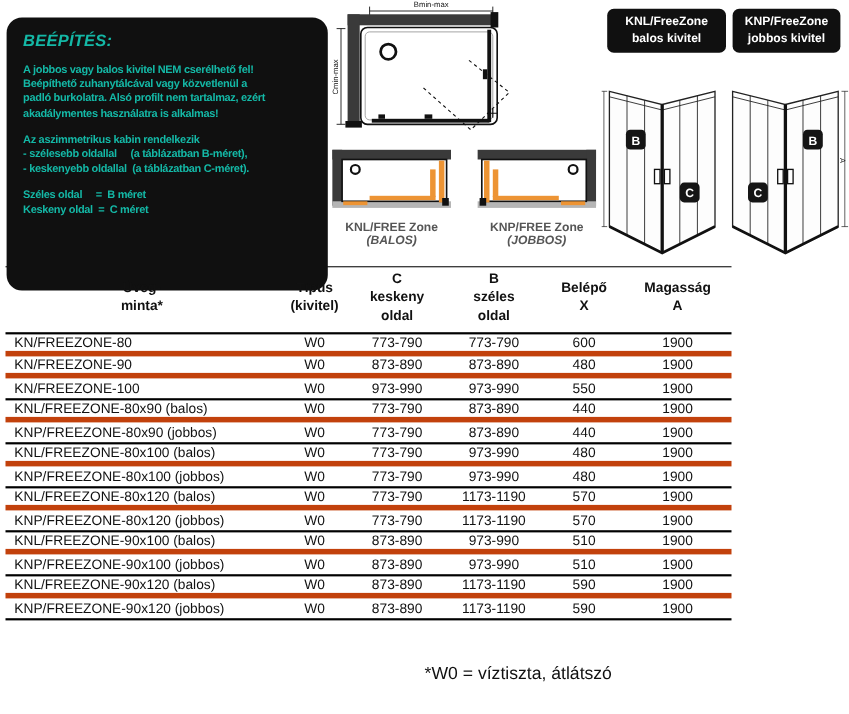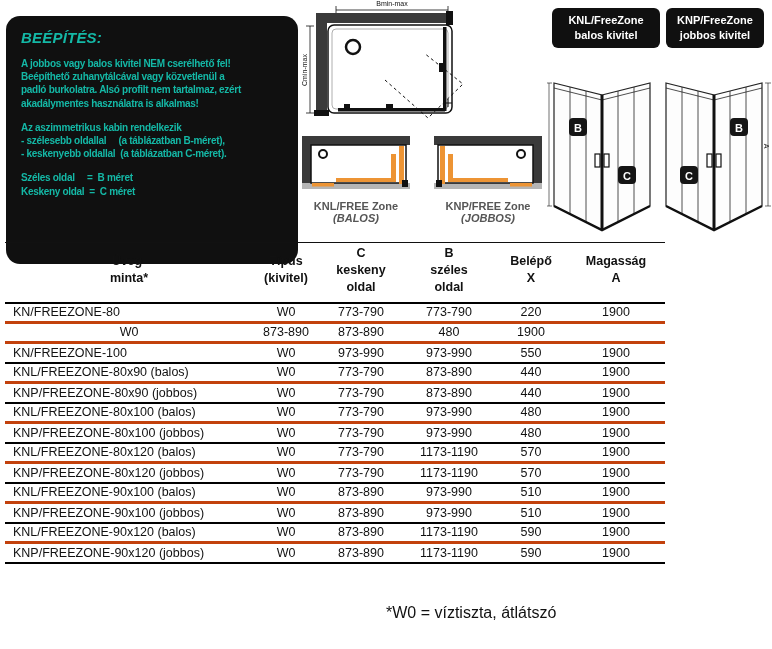--- a/index.html
+++ b/index.html
@@ -42,21 +42,21 @@
 
   
   .spec-table { position:absolute; left:5px; top:242px; width:660px; border-top:1.5px solid #111; }
   .cols { display:grid; grid-template-columns:248px 66px 84px 92px 72px 98px; }
   .span-row { position:relative; height:18px; }
   .span-label { position:absolute; left:314px; width:176px; text-align:center;
                 font-weight:bold; font-size:12.5px; padding-top:3px; }
   .hrow { border-bottom:2.5px solid #000; padding:2px 0 6px 0; }
   .hcell { display:flex; align-items:center; justify-content:center; text-align:center;
            font-weight:bold; font-size:12.5px; line-height:1.35; }
-  .trow { height:20px; border-bottom:3px solid #c2410c; }
+  .trow { height:20px; border-bottom:5px solid #c2410c; }
   .trow.group-end { border-bottom:2.5px solid #000; }
   .tcell { display:flex; align-items:center; justify-content:center; font-size:12.5px; }
   .tcell.first { justify-content:flex-start; padding-left:8px; }
   .footnote { position:absolute; left:386px; top:604px; font-size:16px; }
 </style>
 </head>
 <body>
 
 <div id="page">
 
@@ -209,24 +209,25 @@
 X</div>
       <div class="hcell prelines">Magasság
 A</div>
     </div>
     <div>
         <div class="trow cols">
           <div class="tcell first">KN/FREEZONE-80</div>
           <div class="tcell">W0</div>
           <div class="tcell">773-790</div>
           <div class="tcell">773-790</div>
-          <div class="tcell">220</div>
-          <div class="tcell">1900</div>
-        </div>
-        <div class="trow cols">
+          <div class="tcell">600</div>
+          <div class="tcell">1900</div>
+        </div>
+        <div class="trow cols">
+          <div class="tcell first">KN/FREEZONE-90</div>
           <div class="tcell">W0</div>
           <div class="tcell">873-890</div>
           <div class="tcell">873-890</div>
           <div class="tcell">480</div>
           <div class="tcell">1900</div>
         </div>
         <div class="trow cols group-end">
           <div class="tcell first">KN/FREEZONE-100</div>
           <div class="tcell">W0</div>
           <div class="tcell">973-990</div>

